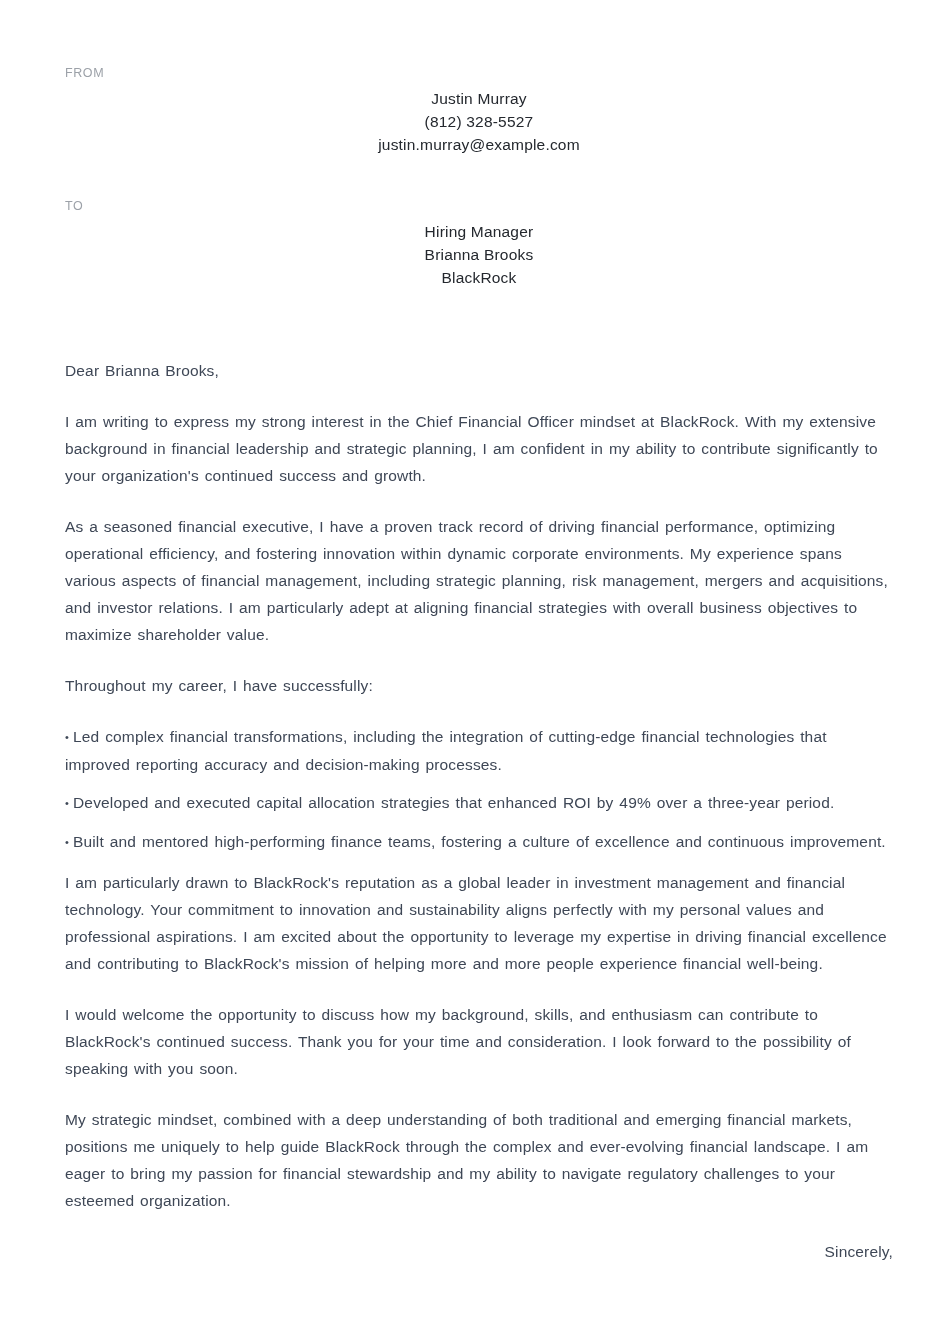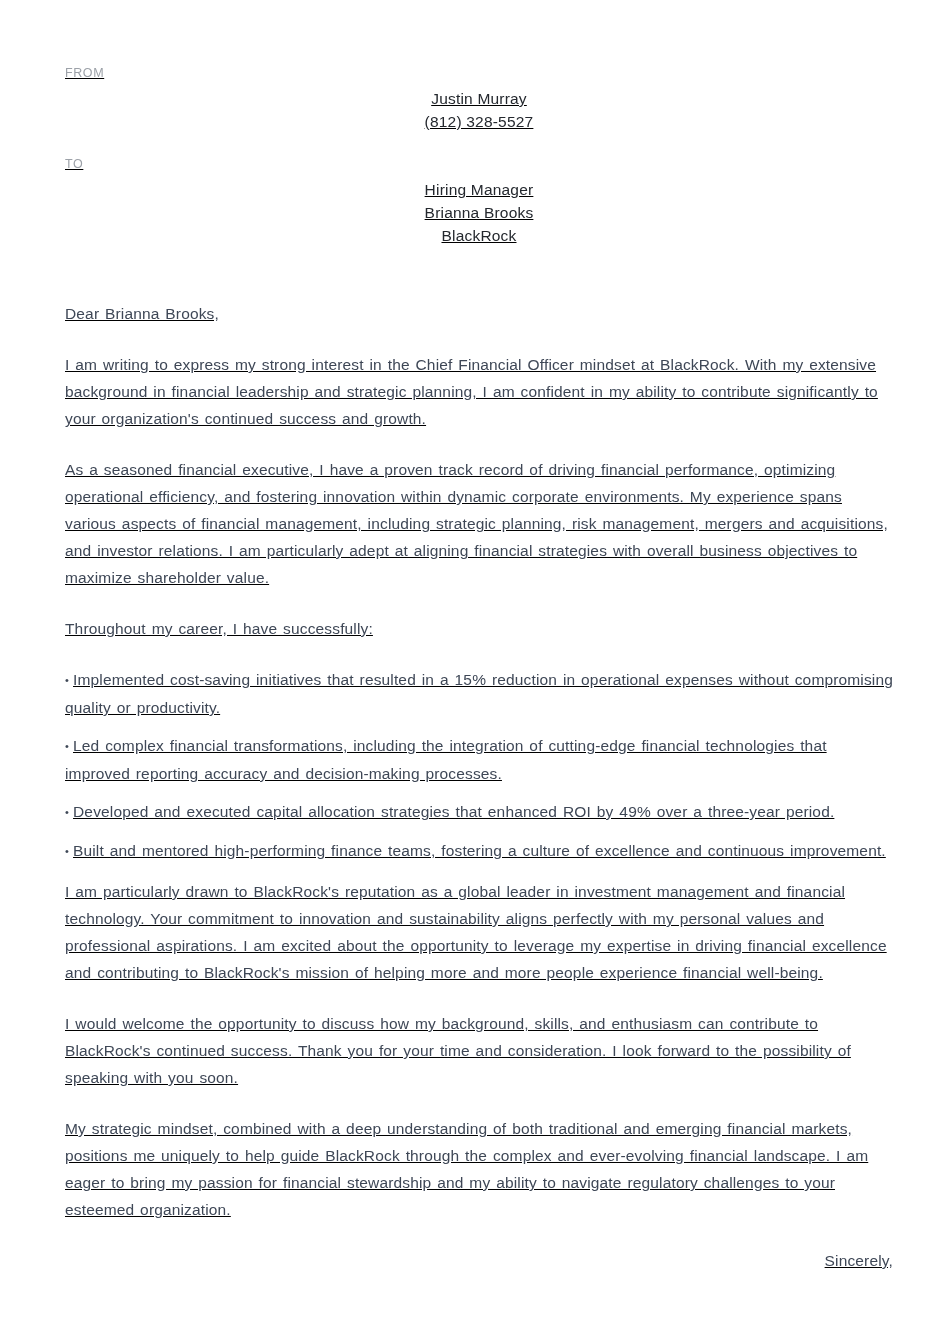--- a/index.html
+++ b/index.html
@@ -9,34 +9,33 @@
     height: 1329px;
     overflow: hidden;
     font-family: "Liberation Sans", "DejaVu Sans", sans-serif;
     -webkit-font-smoothing: antialiased;
   }
   .page {
     width: 940px;
     height: 947px;
     padding: 65px 47px 0 65px;
     background: #ffffff;
-    text-decoration: underline;
   }
   .contact-label {
     font-size: 12.5px;
     line-height: 17px;
     color: #9ca1a8;
     letter-spacing: 0.6px;
     margin-bottom: 5px;
   }
   .contact-block { font-size: 15.5px; line-height: 23px; color: #24282e; }
   .contact-block .line { letter-spacing: 0.2px; text-align: center; }
-  .recipient-block { margin-top: 23px; }
+  .recipient-block { margin-top: 42px; }
   .letter-body {
-    margin-top: 53px;
+    margin-top: 68px;
     color: #3e4756;
     font-size: 15.5px;
     line-height: 27px;
     letter-spacing: 0.15px;
     word-spacing: 0.09em;
   }
   .letter-body p { margin: 0 0 24px 0; }
   .bullets { margin-bottom: 13px; }
   .bullets p.bullet { margin: 0 0 11px 0; }
   .bullet-marker {
@@ -50,38 +49,38 @@
 </style>
 </head>
 <body>
 
 <div class="page">
 
   <div class="contact-block">
     <div class="contact-label">FROM</div>
     <div class="line">Justin Murray</div>
     <div class="line">(812) 328-5527</div>
+    <div class="line">justin.murray@example.com</div>
   </div>
 
   <div class="contact-block recipient-block">
     <div class="contact-label">TO</div>
     <div class="line">Hiring Manager</div>
     <div class="line">Brianna Brooks</div>
     <div class="line">BlackRock</div>
   </div>
 
   <div class="letter-body">
     <p>Dear Brianna Brooks,</p>
 
     <p>I am writing to express my strong interest in the Chief Financial Officer mindset at BlackRock. With my extensive background in financial leadership and strategic planning, I am confident in my ability to contribute significantly to your organization's continued success and growth.</p>
     <p>As a seasoned financial executive, I have a proven track record of driving financial performance, optimizing operational efficiency, and fostering innovation within dynamic corporate environments. My experience spans various aspects of financial management, including strategic planning, risk management, mergers and acquisitions, and investor relations. I am particularly adept at aligning financial strategies with overall business objectives to maximize shareholder value.</p>
     <p>Throughout my career, I have successfully:</p>
 
     <div class="bullets">
-      <p class="bullet"><span class="bullet-marker">•</span><span>Implemented cost-saving initiatives that resulted in a 15% reduction in operational expenses without compromising quality or productivity.</span></p>
       <p class="bullet"><span class="bullet-marker">•</span><span>Led complex financial transformations, including the integration of cutting-edge financial technologies that improved reporting accuracy and decision-making processes.</span></p>
       <p class="bullet"><span class="bullet-marker">•</span><span>Developed and executed capital allocation strategies that enhanced ROI by 49% over a three-year period.</span></p>
       <p class="bullet"><span class="bullet-marker">•</span><span>Built and mentored high-performing finance teams, fostering a culture of excellence and continuous improvement.</span></p>
     </div>
 
     <p>I am particularly drawn to BlackRock's reputation as a global leader in investment management and financial technology. Your commitment to innovation and sustainability aligns perfectly with my personal values and professional aspirations. I am excited about the opportunity to leverage my expertise in driving financial excellence and contributing to BlackRock's mission of helping more and more people experience financial well-being.</p>
     <p>I would welcome the opportunity to discuss how my background, skills, and enthusiasm can contribute to BlackRock's continued success. Thank you for your time and consideration. I look forward to the possibility of speaking with you soon.</p>
     <p>My strategic mindset, combined with a deep understanding of both traditional and emerging financial markets, positions me uniquely to help guide BlackRock through the complex and ever-evolving financial landscape. I am eager to bring my passion for financial stewardship and my ability to navigate regulatory challenges to your esteemed organization.</p>
 
     <p class="signoff">Sincerely,</p>

